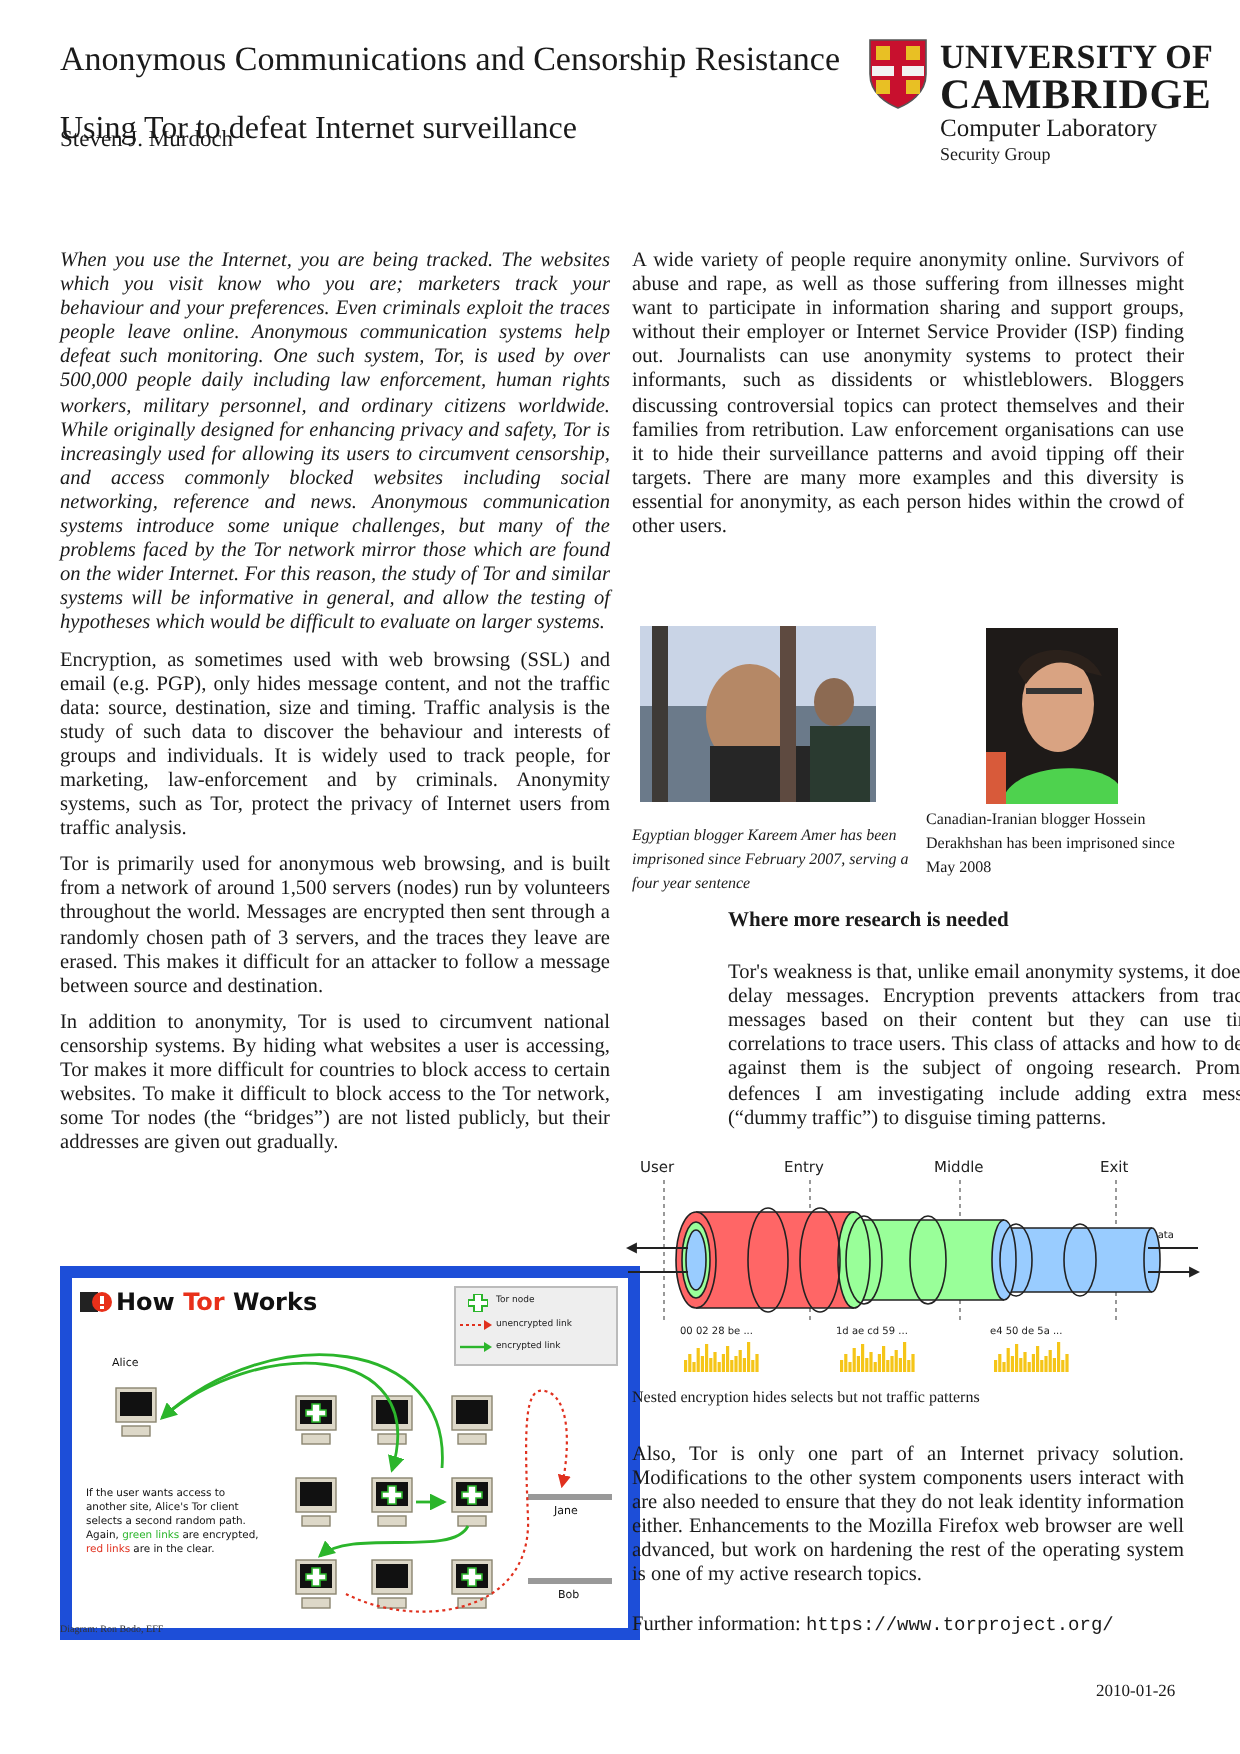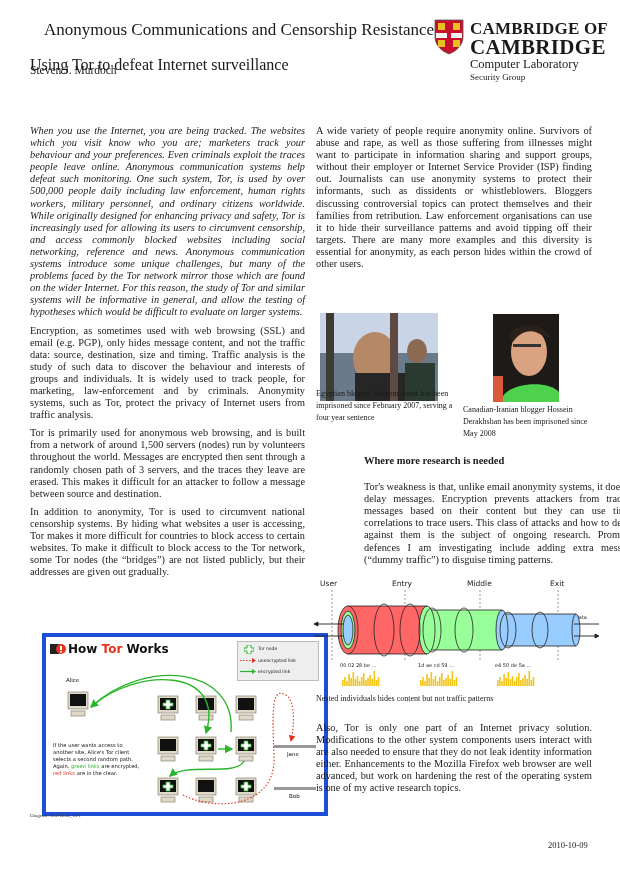--- a/index.html
+++ b/index.html
@@ -1,18 +1,18 @@
 <!DOCTYPE html>
 <html><head>
 <meta charset="utf-8">
 <style>
   html, body { margin:0; padding:0; background:#fff; }
   body { width:620px; height:877px; position:relative; overflow:hidden; font-family:"DejaVu Serif", serif; color:#1a1a1a; }
   .abs { position:absolute; }
-  .title1 { left:44px; top:20px; font-family:"Liberation Serif", serif; font-size:17px; }
+  .title1 { left:30px; top:20px; font-family:"Liberation Serif", serif; font-size:17px; }
   .title2 { left:30px; top:40px; font-family:"Liberation Serif", serif; font-size:16px;margin-top:16px; }
   .author { left:30px; top:64px; font-family:"Liberation Serif", serif; font-size:11.5px; }
   .logo-shield { left:434px; top:19px; width:30px; height:36px; }
   .uni1 { left:470px; top:19px; font-family:"Liberation Serif", serif; font-weight:bold; font-size:17px; letter-spacing:0.2px; }
   .uni2 { left:470px; top:35px; font-family:"Liberation Serif", serif; font-weight:bold; font-size:21px; letter-spacing:0.3px; }
   .lab { left:470px; top:57px; font-family:"Liberation Serif", serif; font-size:12.5px; }
   .group { left:470px; top:72px; font-family:"Liberation Serif", serif; font-size:9px; }
 
   .col { font-family:"Liberation Serif", serif; font-size:10.3px; line-height:12.1px; text-align:justify; hyphens:auto; }
   .col p { margin:0 0 6px 0; }
@@ -21,21 +21,21 @@
 
   #left { left:30px; top:125px; width:275px; }
   #right { left:316px; top:125px; width:276px; }
 
   .caption { font-family:"Liberation Serif", serif; font-size:8px; line-height:12px; }
   .photo { position:absolute; }
   .url { font-family:"Liberation Mono", monospace; font-size:9.5px; }
   .date { left:548px; top:840px; font-family:"Liberation Serif", serif; font-size:8.5px; }
 
   
-  #torfig { left:30px; top:633px; width:278px; height:175px; border:4px solid #1d4ed8; background:#fff;margin-left:12px; }
+  #torfig { left:30px; top:633px; width:278px; height:175px; border:6px solid #1d4ed8; background:#fff; }
   .tf-title { position:absolute; left:22px; top:5px; font-family:"DejaVu Sans", sans-serif; font-weight:bold; font-size:12px; color:#111; }
   .tf-title .tor { color:#e8301a; }
   .tf-legend { position:absolute; right:5px; top:4px; width:80px; height:38px; background:#eee; border:1px solid #bbb; font-family:"DejaVu Sans", sans-serif; font-size:4.5px; }
   .tf-legend div { position:absolute; left:20px; }
   .tf-text { position:absolute; left:7px; top:105px; width:90px; font-family:"DejaVu Sans", sans-serif; font-size:5.2px; line-height:7px; color:#111; }
   .tf-text .g { color:#2bb52b; } .tf-text .r { color:#e0301e; }
   .tf-label { position:absolute; font-family:"DejaVu Sans", sans-serif; font-size:5.5px; color:#111; }
   .credit { left:30px; top:813px; font-family:"Liberation Serif", serif; font-size:5px; color:#333; }
 
   #circuit { left:312px; top:578px; width:288px; height:112px; }
@@ -50,21 +50,21 @@
 
 <svg class="abs logo-shield" viewBox="0 0 30 36">
   <path d="M1 1 H29 V18 C29 28 20 33 15 35 C10 33 1 28 1 18 Z" fill="#c8102e" stroke="#555" stroke-width="0.8"></path>
   <rect x="2" y="14" width="26" height="5" fill="#f2f2f2"></rect>
   <rect x="13" y="14" width="4" height="5" fill="#c8102e"></rect>
   <rect x="4" y="4" width="7" height="7" fill="#e8c024"></rect>
   <rect x="19" y="4" width="7" height="7" fill="#e8c024"></rect>
   <rect x="4" y="21" width="7" height="7" fill="#e8c024"></rect>
   <rect x="19" y="21" width="7" height="7" fill="#e8c024"></rect>
 </svg>
-<div class="abs uni1">CAMBRIDGE OF</div>
+<div class="abs uni1">UNIVERSITY OF</div>
 <div class="abs uni2">CAMBRIDGE</div>
 <div class="abs lab">Computer Laboratory</div>
 <div class="abs group">Security Group</div>
 
 <div id="left" class="abs col">
   <p class="abstract">When you use the Internet, you are being tracked. The websites which you visit know who you are; marketers track your behaviour and your preferences. Even criminals exploit the traces people leave online. Anonymous communication systems help defeat such monitoring. One such system, Tor, is used by over 500,000 people daily including law enforcement, human rights workers, military personnel, and ordinary citizens worldwide. While originally designed for enhancing privacy and safety, Tor is increasingly used for allowing its users to circumvent censorship, and access commonly blocked websites including social networking, reference and news. Anonymous communication systems introduce some unique challenges, but many of the problems faced by the Tor network mirror those which are found on the wider Internet. For this reason, the study of Tor and similar systems will be informative in general, and allow the testing of hypotheses which would be difficult to evaluate on larger systems.</p>
   <p>Encryption, as sometimes used with web browsing (SSL) and email (e.g. PGP), only hides message content, and not the traffic data: source, destination, size and timing. Traffic analysis is the study of such data to discover the behaviour and interests of groups and individuals. It is widely used to track people, for marketing, law-enforcement and by criminals. Anonymity systems, such as Tor, protect the privacy of Internet users from traffic analysis.</p>
   <p>Tor is primarily used for anonymous web browsing, and is built from a network of around 1,500 servers (nodes) run by volunteers throughout the world. Messages are encrypted then sent through a randomly chosen path of 3 servers, and the traces they leave are erased. This makes it difficult for an attacker to follow a message between source and destination.</p>
   <p>In addition to anonymity, Tor is used to circumvent national censorship systems. By hiding what websites a user is accessing, Tor makes it more difficult for countries to block access to certain websites. To make it difficult to block access to the Tor network, some Tor nodes (the “bridges”) are not listed publicly, but their addresses are given out gradually.</p>
 </div>
@@ -148,21 +148,21 @@
 <svg class="photo" style="left:320px;top:313px;" width="118" height="88">
   <rect width="118" height="88" fill="#6b7a8a"></rect>
   <rect x="0" y="0" width="118" height="40" fill="#c9d4e6"></rect>
   <ellipse cx="55" cy="45" rx="22" ry="26" fill="#b58866"></ellipse>
   <rect x="35" y="60" width="50" height="28" fill="#262626"></rect>
   <ellipse cx="97" cy="38" rx="10" ry="12" fill="#8c6a52"></ellipse>
   <rect x="85" y="50" width="30" height="38" fill="#2a3a30"></rect>
   <rect x="6" y="0" width="8" height="88" fill="#3e3a36"></rect>
   <rect x="70" y="0" width="8" height="88" fill="#5e4a40"></rect>
 </svg>
-<div class="abs caption" style="left:316px;top:388px;width:140px;">Egyptian blogger Kareem Amer has been imprisoned since February 2007, serving a four year sentence</div>
+<div class="abs caption" style="left:316px;top:412px;width:140px;font-style:italic;">Egyptian blogger Kareem Amer has been imprisoned since February 2007, serving a four year sentence</div>
 
 <svg class="photo" style="left:493px;top:314px;" width="66" height="88">
   <rect width="66" height="88" fill="#1e1a18"></rect>
   <ellipse cx="36" cy="38" rx="18" ry="24" fill="#d9a382"></ellipse>
   <path d="M16 22 C20 8, 50 6, 58 24 L50 22 C40 14, 28 16, 20 28z" fill="#2b211b"></path>
   <rect x="20" y="30" width="28" height="3" fill="#333"></rect>
   <path d="M8 88 C10 68, 55 65, 66 78 L66 88z" fill="#4ed24e"></path>
   <rect x="0" y="62" width="10" height="26" fill="#d85a3a"></rect>
 </svg>
 <div class="abs caption" style="left:463px;top:404px;width:135px;">Canadian-Iranian blogger Hossein Derakhshan has been imprisoned since May 2008</div>
@@ -274,19 +274,20 @@
       <rect x="206" y="95" width="1.6" height="13" fill="#f5c518"></rect>
       <rect x="208.1" y="102" width="1.6" height="6" fill="#f5c518"></rect>
       <rect x="210.2" y="100" width="1.6" height="8" fill="#f5c518"></rect>
       <rect x="212.3" y="97" width="1.6" height="11" fill="#f5c518"></rect>
       <rect x="214.4" y="101" width="1.6" height="7" fill="#f5c518"></rect>
       <rect x="216.5" y="93" width="1.6" height="15" fill="#f5c518"></rect>
       <rect x="218.6" y="102" width="1.6" height="6" fill="#f5c518"></rect>
       <rect x="220.7" y="99" width="1.6" height="9" fill="#f5c518"></rect>
     </g>
 </svg>
-<div class="abs caption circ-caption" style="width:280px;">Nested individuals hides content but not traffic patterns</div>
+<div class="abs caption circ-caption" style="width:280px;">Nested encryption hides selects but not traffic patterns</div>
 
 <div class="abs col" style="left:316px;top:722px;width:276px;">
   <p style="margin-bottom:12px;">Also, Tor is only one part of an Internet privacy solution. Modifications to the other system components users interact with are also needed to ensure that they do not leak identity information either. Enhancements to the Mozilla Firefox web browser are well advanced, but work on hardening the rest of the operating system is one of my active research topics.</p>
-</div>
-
-<div class="abs date">2010-10-09</div>
+  <p><span>Further information: </span><span class="url">https://www.torproject.org/</span></p>
+</div>
+
+<div class="abs date">2010-01-26</div>
 
 </body></html>

